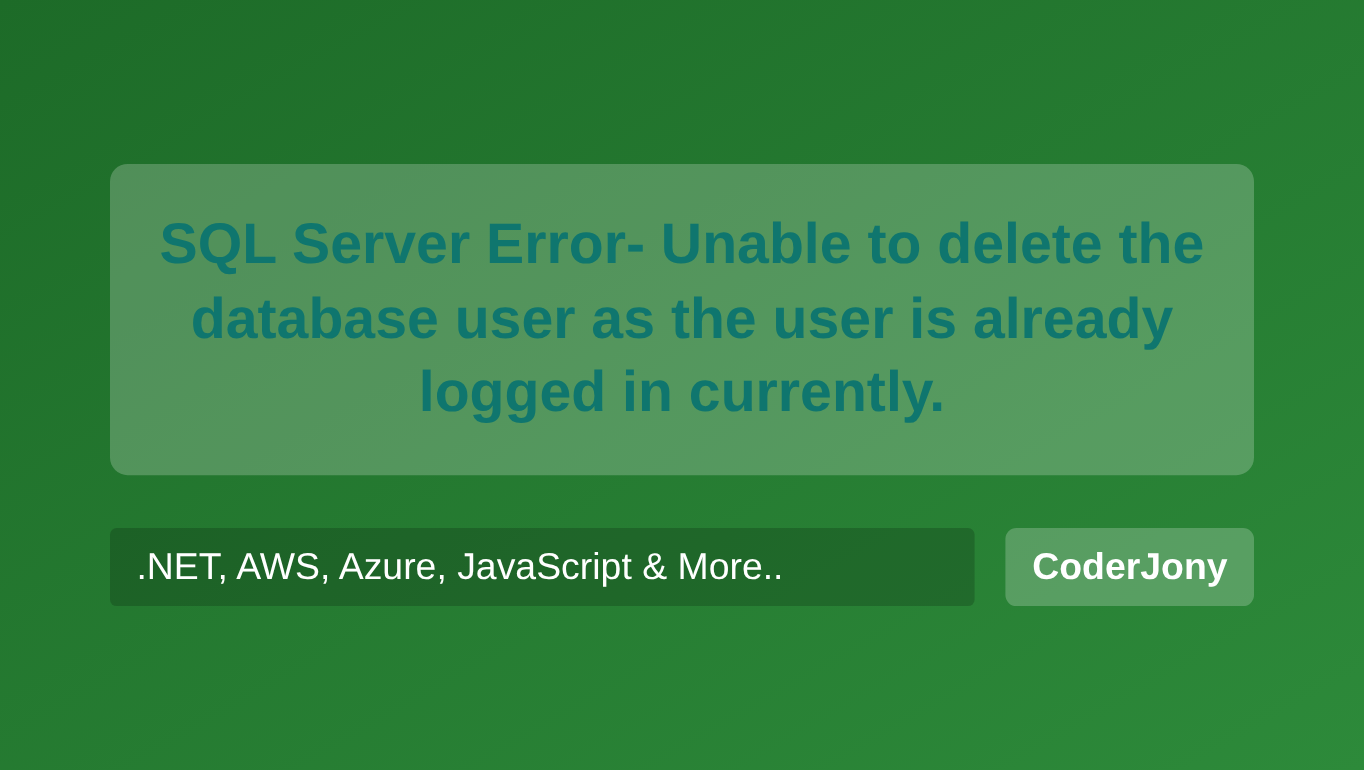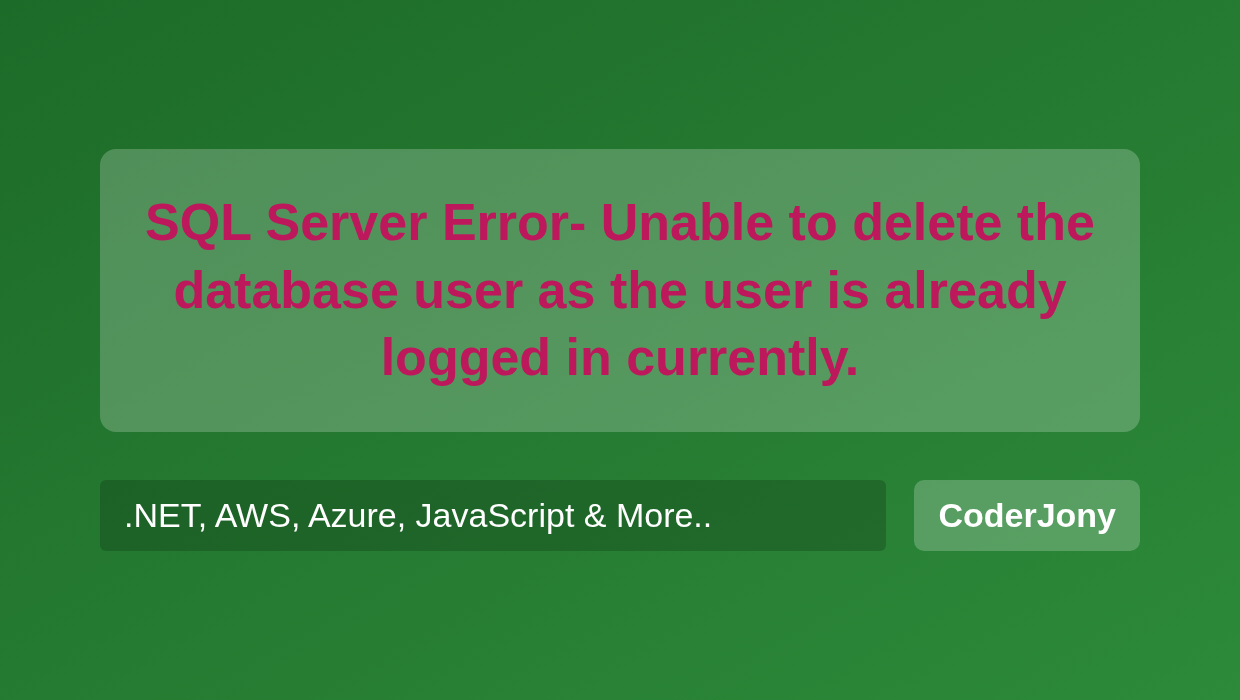--- a/index.html
+++ b/index.html
@@ -19,21 +19,21 @@
       padding: 0 100px;
     }
     .title-card {
       background: rgba(255, 255, 255, 0.22);
       border-radius: 16px;
       padding: 40px 40px;
       width: 100%;
       text-align: center;
     }
     .title-text {
-      color: #be185d;
+      color: #0f766e;
       font-size: 52px;
       font-weight: 700;
       line-height: 1.3;
     }
     .bottom-row {
       display: flex;
       width: 100%;
       gap: 28px;
       margin-top: 48px;
       align-items: stretch;

